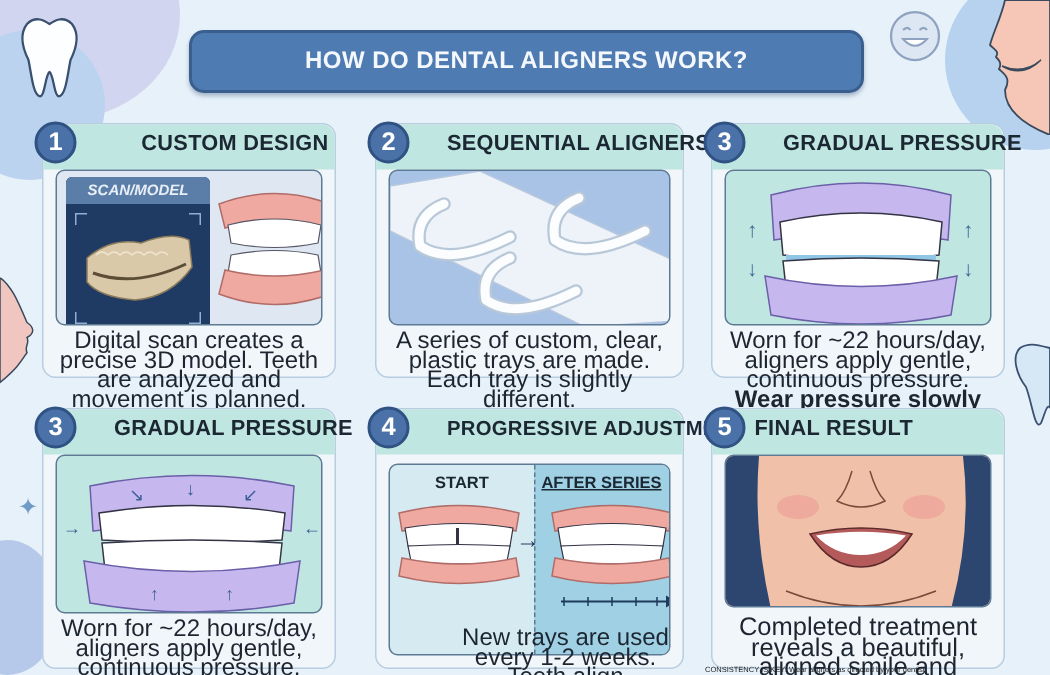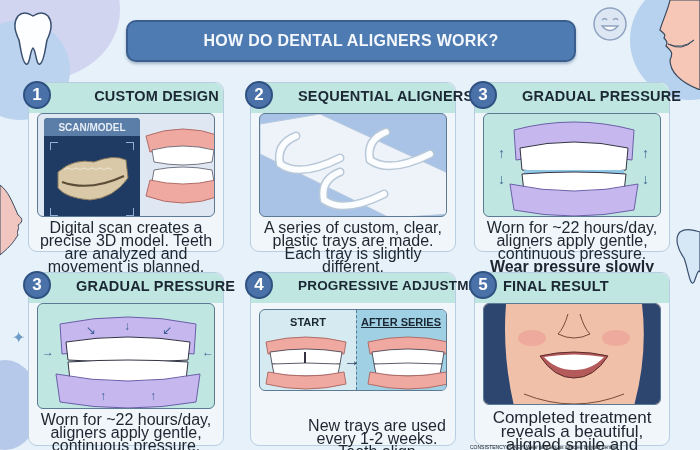--- a/index.html
+++ b/index.html
@@ -40,21 +40,21 @@
   .card-img {
     position: absolute; left: 8px; right: 8px; top: 30px; height: 104px;
     border: 1.5px solid #5c7a94; border-radius: 6px; overflow: hidden;
   }
   .card-desc {
     position: absolute; left: 6px; right: 6px; top: 138px;
     font-size: 16px; line-height: 13px; color: #1d2630; text-align: center;
   }
   .scan-box {
     position: absolute; left: 6px; top: 4px; width: 96px; height: 104px;
-    background: #1f3a63; border-radius: 4px; overflow: hidden;
+    background: #1f3a63; border-radius: 4px; overflow: hidden; font-style: italic;
   }
   .scan-label {
     position: absolute; left: 0; right: 0; top: 0; height: 18px;
     background: #5a7ea8; color: #e8eef6; font-size: 10px; font-weight: bold;
     display: flex; align-items: center; justify-content: center;
   }
   .corner { position: absolute; width: 8px; height: 8px; border-color: #8fb0d6; border-style: solid; }
   .footer-strip {
     position: absolute; left: 470px; top: 444px; width: 210px; height: 6px;
     font-size: 5px; color: #222; overflow: hidden; white-space: nowrap;
@@ -182,21 +182,21 @@
       <text x="112" y="96" font-size="12" fill="#3e5e98">↑</text>
     </svg>
   </div>
   <div class="card-desc" style="top:140px;">Worn for ~22 hours/day, aligners apply gentle, continuous pressure. This pressure slowly shifts teeth.</div>
 </div>
 
 <div class="card" style="left:250px;top:272px;width:206px;height:174px;">
   <div class="card-head"></div>
   <div class="step-num">4</div>
   <div class="card-title left" style="font-size:13.5px;">PROGRESSIVE ADJUSTMENT</div>
-  <div class="card-img" style="height:82px;top:36px;background:#d5ebf1;">
+  <div class="card-img" style="height:128px;top:36px;background:#d5ebf1;">
     <div style="position:absolute;left:96px;top:0;right:0;bottom:0;background:#9fd0e4;border-left:1px dashed #5a7a94;"></div>
     <div style="position:absolute;left:0;width:96px;top:6px;text-align:center;font-weight:bold;font-size:11px;color:#1b2733;">START</div>
     <div style="position:absolute;left:96px;right:0;top:6px;text-align:center;font-weight:bold;font-size:11px;color:#1b2733;text-decoration:underline;">AFTER SERIES</div>
     <svg style="position:absolute;left:4px;top:24px;" width="84" height="56" viewBox="0 0 84 56">
       <path d="M2 8 Q42 -2 82 8 L80 20 Q42 14 4 20 Z" fill="#f0a9a0" stroke="#b06c68" stroke-width="1"></path>
       <path d="M6 18 Q42 12 78 18 L76 30 Q42 34 8 30 Z" fill="#fff" stroke="#334" stroke-width="0.8"></path>
       <rect x="40" y="18" width="2" height="12" fill="#334"></rect>
       <path d="M8 30 Q42 28 76 30 L74 40 Q42 44 10 40 Z" fill="#fff" stroke="#334" stroke-width="0.8"></path>
       <path d="M4 38 Q42 46 80 38 L82 50 Q42 60 2 50 Z" fill="#f0a9a0" stroke="#b06c68" stroke-width="1"></path>
     </svg>

